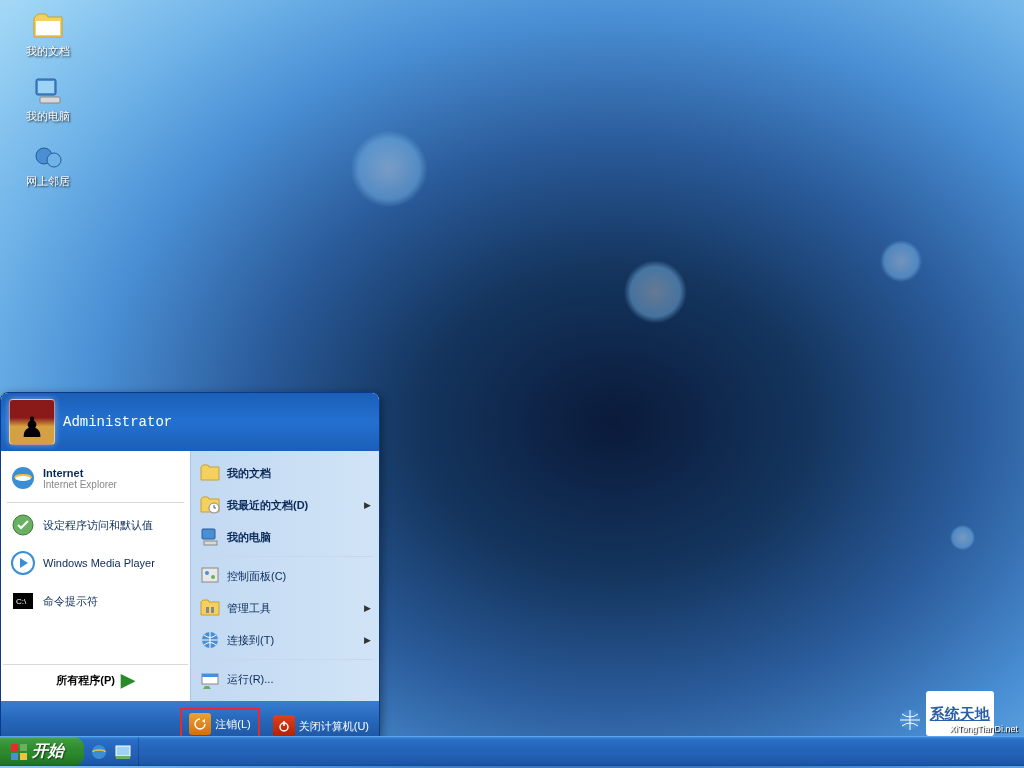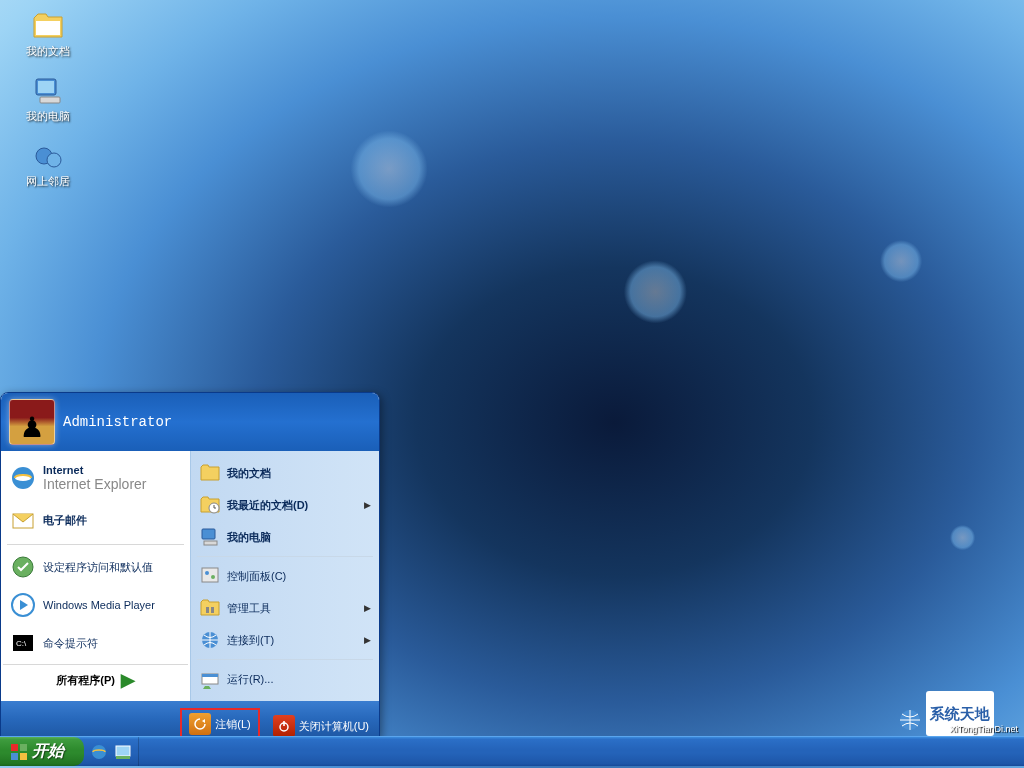--- a/index.html
+++ b/index.html
@@ -27,38 +27,38 @@
 .desktop-icon .label { color: #fff; font-size: 11px; text-shadow: 1px 1px 2px rgba(0,0,0,.9); text-align: center; }
 
 
 .taskbar { position: absolute; left:0; right:0; bottom:2px; height: 30px; background: linear-gradient(to bottom, #3c8cde 0%, #2b6fc7 8%, #2463b9 45%, #2463b9 55%, #1d56a8 92%, #164999 100%); border-top: 1px solid #5aa5ee; display:flex; align-items:stretch; }
 .start-btn { display:flex; align-items:center; gap:4px; padding: 0 20px 0 10px; background: linear-gradient(to bottom, #5ab05a 0%, #3e9c3e 8%, #2d8a2d 45%, #2d8a2d 55%, #227522 92%, #1a641a 100%); color:#fff; font-style: italic; font-weight: bold; font-size: 16px; text-shadow: 1px 1px 1px rgba(0,0,0,.5); border-radius: 0 10px 10px 0; cursor:pointer; }
 .ql { display:flex; align-items:center; padding:0 6px; gap:6px; border-right:1px solid rgba(0,0,0,.2); }
 .ql-icon { width:18px; height:18px; cursor:pointer; }
 
 
 .watermark { position:absolute; right:6px; bottom:34px; display:flex; align-items:center; gap:4px; font-size:11px; }
-.watermark .wm-main { font-weight:bold; font-size:15px; color:#2a5fa8; background:#fff; padding:14px 4px; border-radius:3px;}
+.watermark .wm-main { font-weight:bold; font-size:15px; color:#2a5fa8; background:#fff; padding:14px 4px; border-radius:3px;text-decoration:underline;}
 .watermark .wm-sub { font-size:9px; color:#fff; text-shadow:1px 1px 1px #000; display:block;margin-left:24px; }
 
 
 .start-menu { position:absolute; left:0; bottom:30px; width:380px; background:#fff; border:1px solid #0a3a8a; border-radius: 8px 8px 0 0; overflow:hidden; box-shadow: 2px 2px 8px rgba(0,0,0,.4); }
 .sm-header { height:58px; background: linear-gradient(to bottom, #1a5fb8 0%, #2470d0 50%, #1a5fb8 100%); display:flex; align-items:center; padding:0 8px; gap:8px; }
 .sm-avatar { width:46px; height:46px; border:1px solid rgba(255,255,255,.5); border-radius:4px; background: linear-gradient(to bottom, #8a1a1a 40%, #d4a040 60%); box-shadow: 0 0 6px rgba(255,255,255,.4); display:flex; align-items:flex-end; justify-content:center; font-size:28px; overflow:hidden; }
 .sm-user { color:#fff; font-size:14px; font-family: "Courier New", monospace; }
 .sm-body { display:flex; }
 .sm-left { width:190px; background:#fff; padding:6px 2px; display:flex; flex-direction:column; }
 .sm-right { width:190px; background: linear-gradient(to right, #c2d9f2, #d1e4f7); padding:6px 2px; display:flex; flex-direction:column; border-left:1px solid #a8c8e8; }
 .sm-item { display:flex; align-items:center; gap:6px; padding:5px 6px; font-size:11px; cursor:pointer; color:#0a2a5a; }
 .sm-item.large { padding:7px 6px; }
 .sm-item .mi-icon { width:28px; height:28px; flex-shrink:0; display:flex; align-items:center; justify-content:center; }
 .sm-item.small .mi-icon { width:22px; height:22px; }
 .sm-item .dual { display:flex; flex-direction:column; }
 .sm-item .dual .main { font-weight:bold; font-size:11px; }
-.sm-item .dual .sub { font-size:14px; color:#888; }
+.sm-item .dual .sub { font-size:10px; color:#888; }
 .sm-item .arrow { margin-left:auto; font-size:9px; color:#333; }
 .sm-sep { height:1px; background:#c8d8e8; margin:3px 4px; }
 .sm-sep.left { background:#d8d8d8; }
 .sm-allprog { margin-top:auto; display:flex; align-items:center; justify-content:center; gap:6px; padding:4px 6px; font-size:11px; font-weight:bold; cursor:pointer; border-top:1px solid #d8d8d8; }
 .sm-allprog .tri { color:#2a8a2a; font-size:18px; }
 .sm-footer { height:36px; background: linear-gradient(to bottom, #3a7dd0 0%, #2768bb 50%, #1e58a5 100%); display:flex; align-items:flex-end; justify-content:flex-end; gap:8px; padding:0 10px; }
 .sm-footer-btn { display:flex; align-items:center; gap:4px; color:#fff; font-size:11px; cursor:pointer;padding-left:8px; }
 .sm-footer-btn.highlight { outline:2px solid #e82a2a; outline-offset:1px; padding:2px 6px; }
 .sm-footer-btn .fi { width:22px; height:22px; border-radius:3px; display:flex; align-items:center; justify-content:center; font-size:14px; }
 .fi.logoff { background: linear-gradient(to bottom,#f0a030,#d07010); color:#fff; }
@@ -116,31 +116,20 @@
                 <circle cx="14" cy="14" r="11" fill="#3a8fd4"></circle>
                 <path d="M6 14 a8 3 0 0 1 16 0 a8 3 0 0 1 -16 0" fill="#fff"></path>
                 <path d="M6 14 a8 3 0 0 1 16 0" fill="none" stroke="#f4c040" stroke-width="2"></path>
               </svg>
             </span>
           <span class="dual">
               <span class="main">Internet</span>
               <span class="sub">Internet Explorer</span>
             </span>
         </div>
-        <div class="sm-item large">
-          <span class="mi-icon">
-              <svg width="28" height="28" viewBox="0 0 28 28">
-                <rect x="4" y="8" width="20" height="14" fill="#fff" stroke="#c8a030"></rect>
-                <path d="M4 8 l10 8 l10-8" fill="#f4d060" stroke="#c8a030"></path>
-              </svg>
-            </span>
-          <span class="dual">
-              <span class="main">电子邮件</span>
-            </span>
-        </div>
         <div class="sm-sep left"></div>
         <div class="sm-item">
           <span class="mi-icon">
               <svg width="26" height="26" viewBox="0 0 26 26">
                 <circle cx="13" cy="13" r="10" fill="#6ab060" stroke="#3a7a3a"></circle>
                 <path d="M8 13 l3 3 l7-7" stroke="#fff" stroke-width="2" fill="none"></path>
               </svg>
             </span>
           <span>设定程序访问和默认值</span>
         </div>

